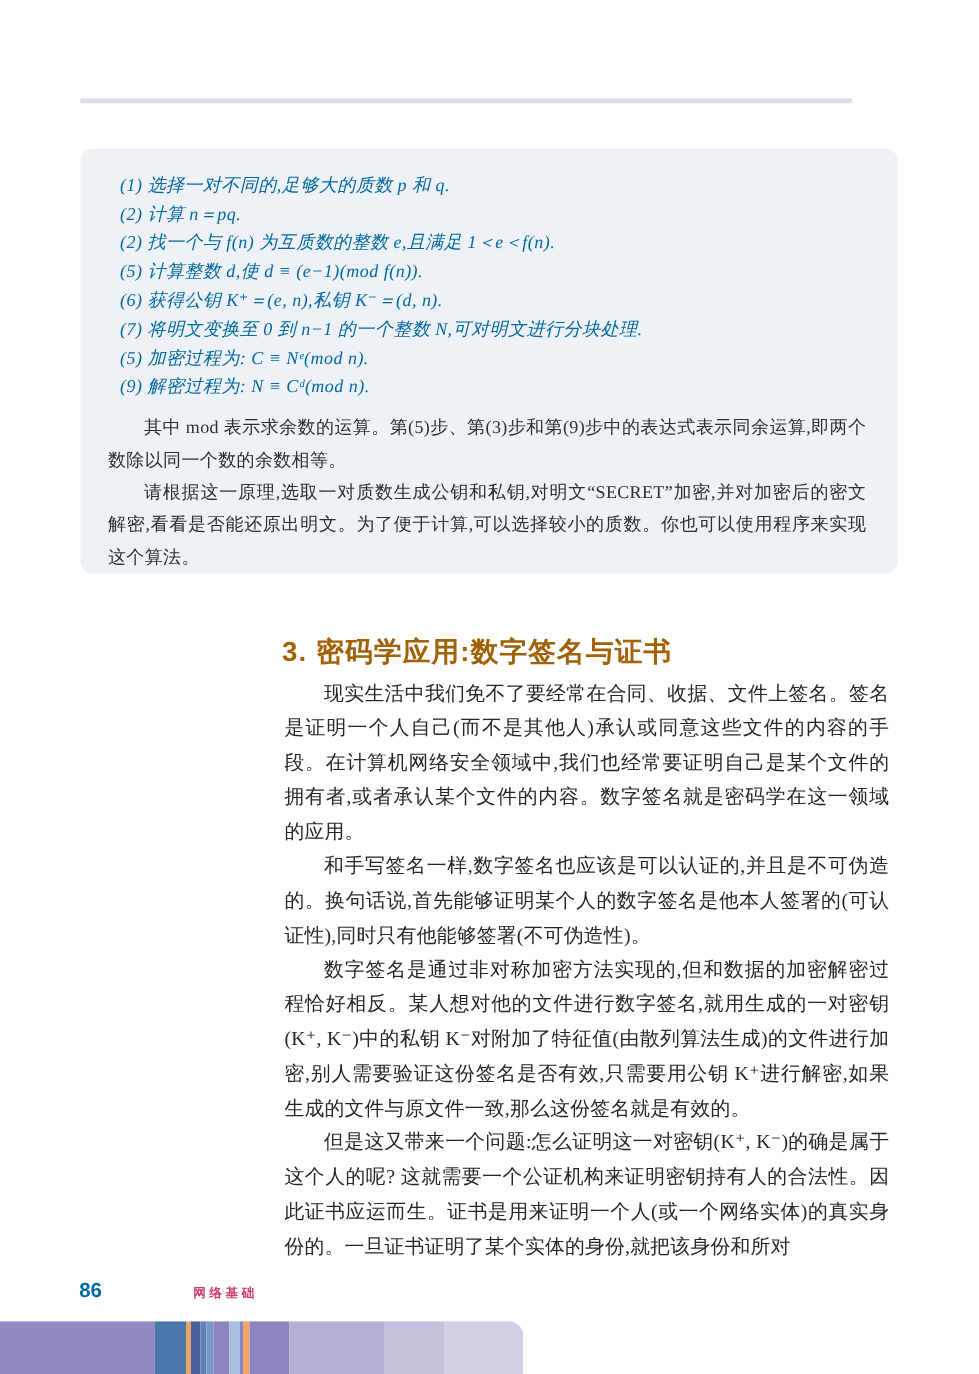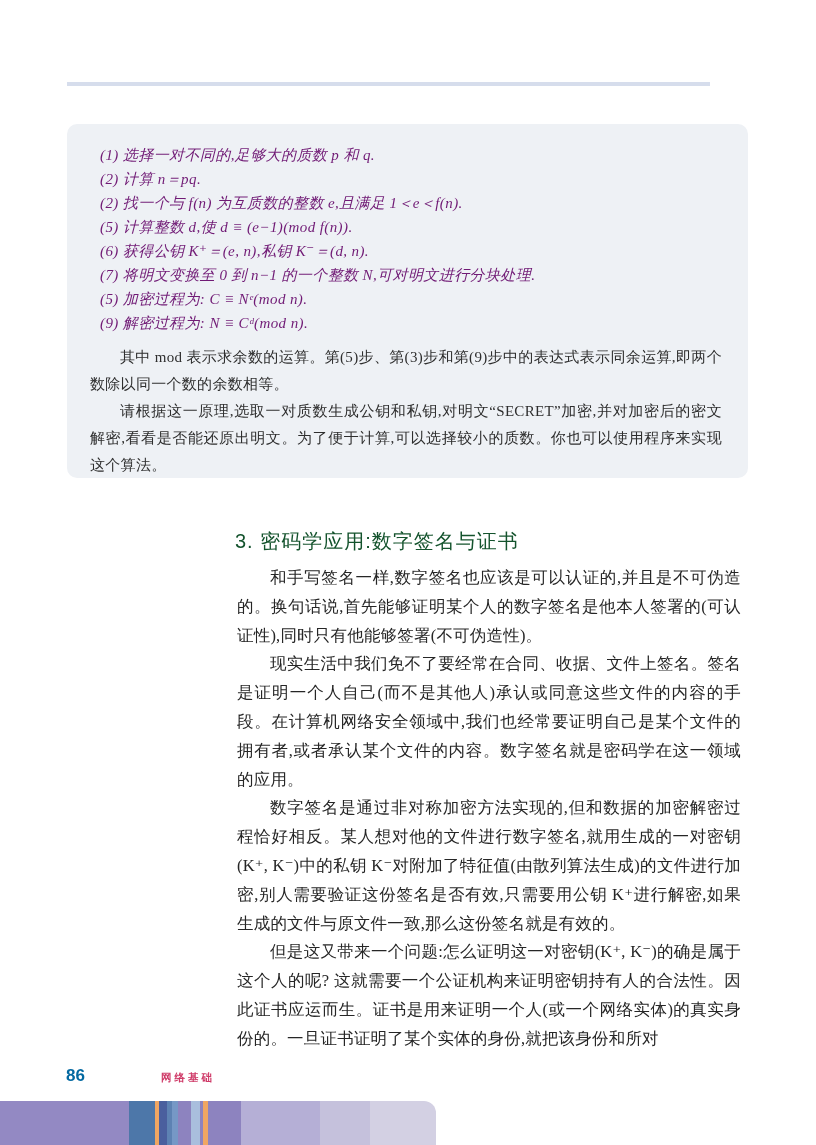--- a/index.html
+++ b/index.html
@@ -17,34 +17,34 @@
   
   .algo-box{
     position:absolute;left:67px;top:124px;
     width:681px;height:354px;box-sizing:border-box;
     background:#eef1f5;border-radius:10px;
     padding:19px 26px 0 23px;
   }
   .steps{padding-left:10px;}
   .steps p{
     margin:0;font-size:15px;line-height:24px;
-    font-style:italic;color:#701a75;
+    font-style:italic;color:#0369a1;
     letter-spacing:0.4px;white-space:nowrap;
   }
   .notes{margin-top:9px;}
   .notes p{
     margin:0;font-size:15px;line-height:27px;
     color:#2e2e2e;text-indent:2em;text-align:justify;
     letter-spacing:0.3px;
   }
   
   .section-heading{
     position:absolute;left:235px;top:528px;margin:0;
     font-family:"Liberation Sans","DejaVu Sans",sans-serif;
-    font-size:20px;font-weight:normal;color:#14532d;
+    font-size:23px;font-weight:bold;color:#a16207;
     letter-spacing:1px;white-space:nowrap;
   }
   .body-col{
     position:absolute;left:237px;top:564px;width:504px;
   }
   .body-col p{
     margin:0;font-size:16.5px;line-height:28.8px;
     color:#262626;text-indent:2em;text-align:justify;
     letter-spacing:0.2px;
   }
@@ -89,22 +89,22 @@
     </div>
     <div class="notes">
       <p>其中 mod 表示求余数的运算。第(5)步、第(3)步和第(9)步中的表达式表示同余运算,即两个数除以同一个数的余数相等。</p>
       <p>请根据这一原理,选取一对质数生成公钥和私钥,对明文“SECRET”加密,并对加密后的密文解密,看看是否能还原出明文。为了便于计算,可以选择较小的质数。你也可以使用程序来实现这个算法。</p>
     </div>
   </section>
 
   <h3 class="section-heading">3. 密码学应用:数字签名与证书</h3>
 
   <div class="body-col">
+    <p>现实生活中我们免不了要经常在合同、收据、文件上签名。签名是证明一个人自己(而不是其他人)承认或同意这些文件的内容的手段。在计算机网络安全领域中,我们也经常要证明自己是某个文件的拥有者,或者承认某个文件的内容。数字签名就是密码学在这一领域的应用。</p>
     <p>和手写签名一样,数字签名也应该是可以认证的,并且是不可伪造的。换句话说,首先能够证明某个人的数字签名是他本人签署的(可认证性),同时只有他能够签署(不可伪造性)。</p>
-    <p>现实生活中我们免不了要经常在合同、收据、文件上签名。签名是证明一个人自己(而不是其他人)承认或同意这些文件的内容的手段。在计算机网络安全领域中,我们也经常要证明自己是某个文件的拥有者,或者承认某个文件的内容。数字签名就是密码学在这一领域的应用。</p>
     <p>数字签名是通过非对称加密方法实现的,但和数据的加密解密过程恰好相反。某人想对他的文件进行数字签名,就用生成的一对密钥(K⁺, K⁻)中的私钥 K⁻对附加了特征值(由散列算法生成)的文件进行加密,别人需要验证这份签名是否有效,只需要用公钥 K⁺进行解密,如果生成的文件与原文件一致,那么这份签名就是有效的。</p>
     <p>但是这又带来一个问题:怎么证明这一对密钥(K⁺, K⁻)的确是属于这个人的呢? 这就需要一个公证机构来证明密钥持有人的合法性。因此证书应运而生。证书是用来证明一个人(或一个网络实体)的真实身份的。一旦证书证明了某个实体的身份,就把该身份和所对</p>
   </div>
 
   <div class="page-number">86</div>
   <div class="footer-label">网络基础</div>
   <div class="decor-bar">
       <div style="width: 129px; background: rgb(147, 137, 195);"></div>
       <div style="width: 26px; background: rgb(77, 119, 169);"></div>
       <div style="width: 4px; background: rgb(240, 166, 98);"></div>

